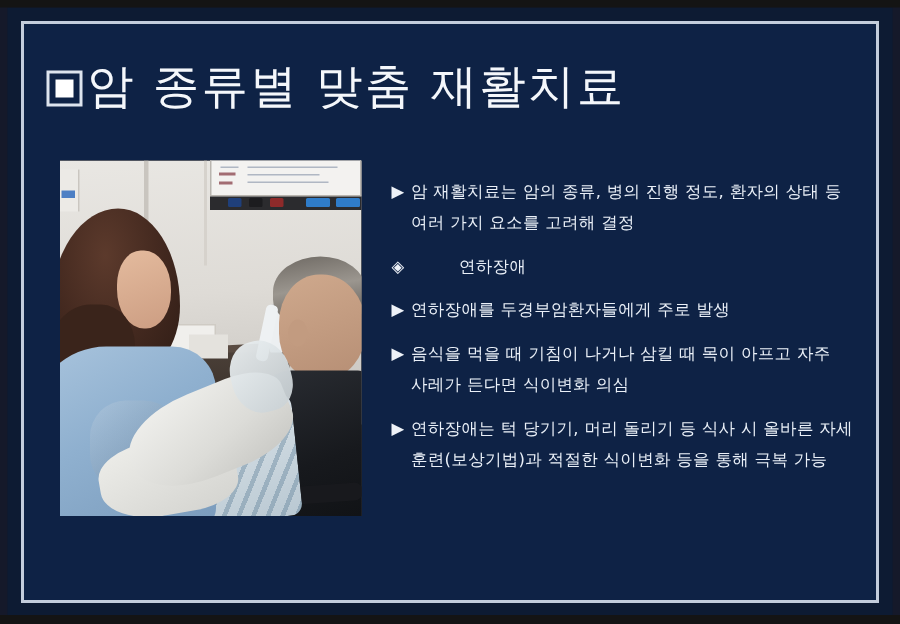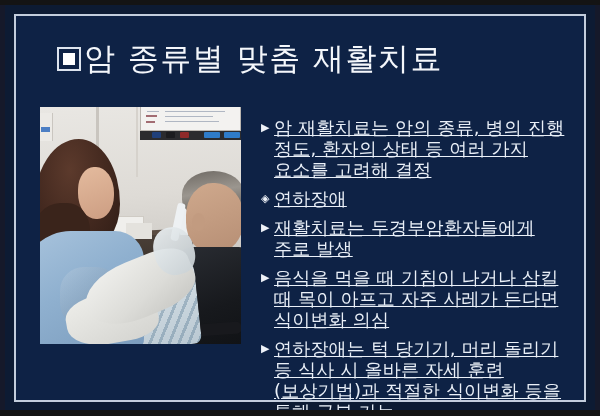--- a/index.html
+++ b/index.html
@@ -68,21 +68,21 @@
     width: 572px;
     height: 388px;
     border: 2px solid #c3cddc;
     box-sizing: border-box;
     background: #0e2245;
   }
 
   
   .title-row {
     position: absolute;
-    left: 52px;
+    left: 26px;
     top: 38px;
     display: flex;
     align-items: center;
     gap: 0px;
     white-space: nowrap;
     justify-content: space-between;
   }
   .title-marker {
     width: 24px;
     height: 24px;
@@ -374,27 +374,26 @@
   .bullet-mark {
     flex: none;
     width: 13px;
     color: #eef2f8;
     font-size: 11px;
     line-height: 21px;
     text-align: left;
   }
   .bullet-text {
     color: #eaf0f8;
-    font-size: 18px;
+    font-size: 11px;
     line-height: 21px;
     letter-spacing: .2px;
     word-break: keep-all;
-    text-decoration: underline;
-  }
-  .bullet-item.sub .bullet-text { letter-spacing: .2px; }
+  }
+  .bullet-item.sub .bullet-text { letter-spacing: .2px; margin-left: 32px; }
 </style>
 </head>
 <body>
 
 <div class="slide-canvas">
 
   <div class="edge-strip-left"></div>
   <div class="edge-strip-right"></div>
 
   <div class="slide-body">
@@ -471,21 +470,21 @@
         <span class="bullet-text">암 재활치료는 암의 종류, 병의 진행 정도, 환자의 상태 등 여러 가지 요소를 고려해 결정</span>
       </div>
 
       <div class="bullet-item sub">
         <span class="bullet-mark">◈</span>
         <span class="bullet-text">연하장애</span>
       </div>
 
       <div class="bullet-item">
         <span class="bullet-mark">▶</span>
-        <span class="bullet-text">재활치료는 두경부암환자들에게 주로 발생</span>
+        <span class="bullet-text">연하장애를 두경부암환자들에게 주로 발생</span>
       </div>
 
       <div class="bullet-item">
         <span class="bullet-mark">▶</span>
         <span class="bullet-text">음식을 먹을 때 기침이 나거나 삼킬 때 목이 아프고 자주 사레가 든다면 식이변화 의심</span>
       </div>
 
       <div class="bullet-item">
         <span class="bullet-mark">▶</span>
         <span class="bullet-text">연하장애는 턱 당기기, 머리 돌리기 등 식사 시 올바른 자세 훈련(보상기법)과 적절한 식이변화 등을 통해 극복 가능</span>

